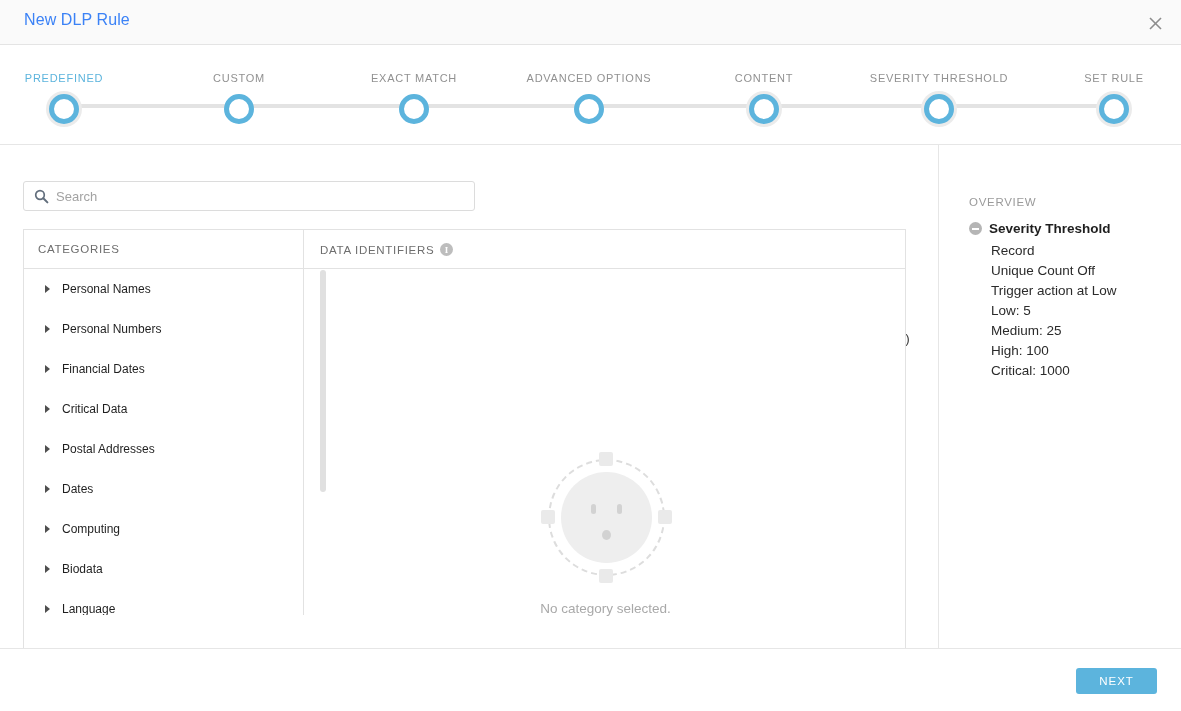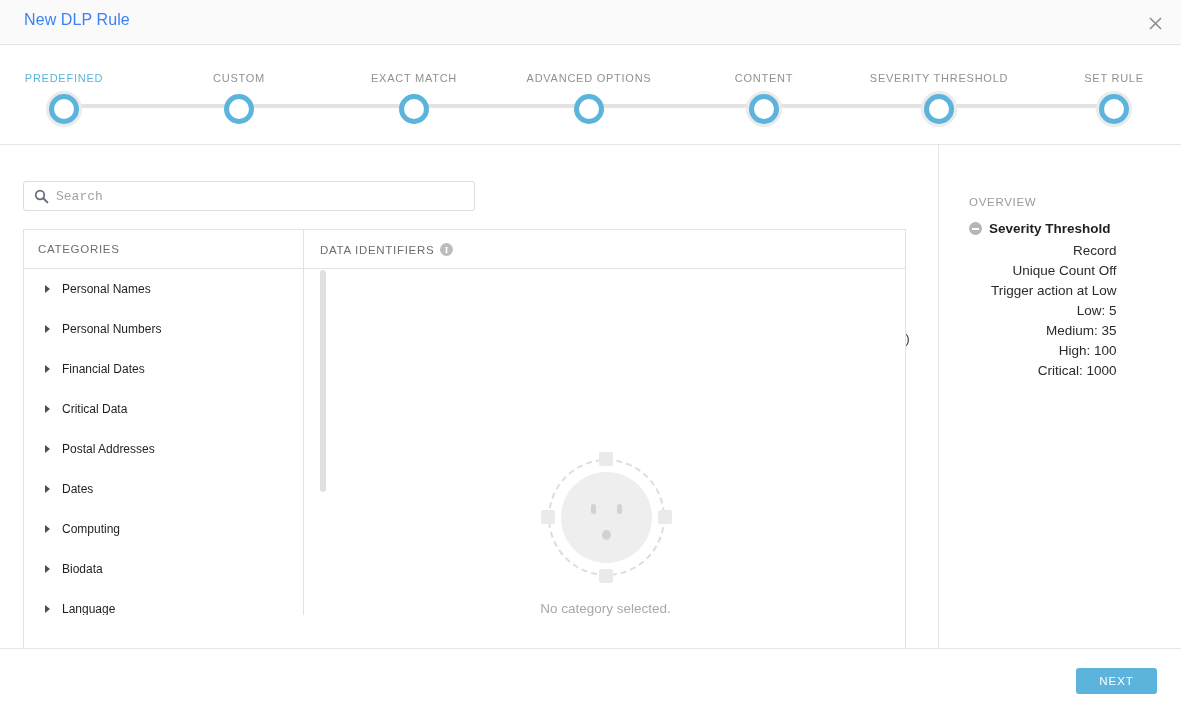--- a/index.html
+++ b/index.html
@@ -133,21 +133,21 @@
     left: 10px; top: 7px;
     width: 15px; height: 15px;
     color: #6b7785;
   }
   .search-input {
     position: absolute;
     left: 32px; top: 0;
     width: 410px; height: 28px;
     border: none; outline: none;
     background: transparent;
-    font-family: Liberation Mono, monospace;
+    font-family: Liberation Sans, sans-serif;
     font-size: 13px;
     color: #444;
   }
   .search-input::placeholder { color: #a3a3a3; }
 
   
   .show-selected {
     position: absolute;
     left: 745px; top: 186px;
     display: flex;
@@ -353,21 +353,21 @@
     background: #ffffff;
   }
   .ov-group-title {
     font-size: 13.5px;
     font-weight: bold;
     color: #1f1f1f;
     white-space: nowrap;
   }
   .ov-items {
     position: absolute;
-    left: 51px; top: 80px; text-align: right;
+    left: 51px; top: 80px;
   }
   .ov-item {
     font-size: 13.5px;
     color: #2b2b2b;
     line-height: 20px;
     white-space: nowrap;
   }
 
   
   .footer {
@@ -558,21 +558,21 @@
       <div class="ov-title">OVERVIEW</div>
       <div class="ov-group-head">
         <span class="collapse-icon"></span>
         <span class="ov-group-title">Severity Threshold</span>
       </div>
       <div class="ov-items" id="ov-host">
           <div class="ov-item">Record</div>
           <div class="ov-item">Unique Count Off</div>
           <div class="ov-item">Trigger action at Low</div>
           <div class="ov-item">Low: 5</div>
-          <div class="ov-item">Medium: 35</div>
+          <div class="ov-item">Medium: 25</div>
           <div class="ov-item">High: 100</div>
           <div class="ov-item">Critical: 1000</div>
         </div>
     </div>
 
   </div>
 
   <div class="footer">
     <button class="next-btn">NEXT</button>
   </div>

